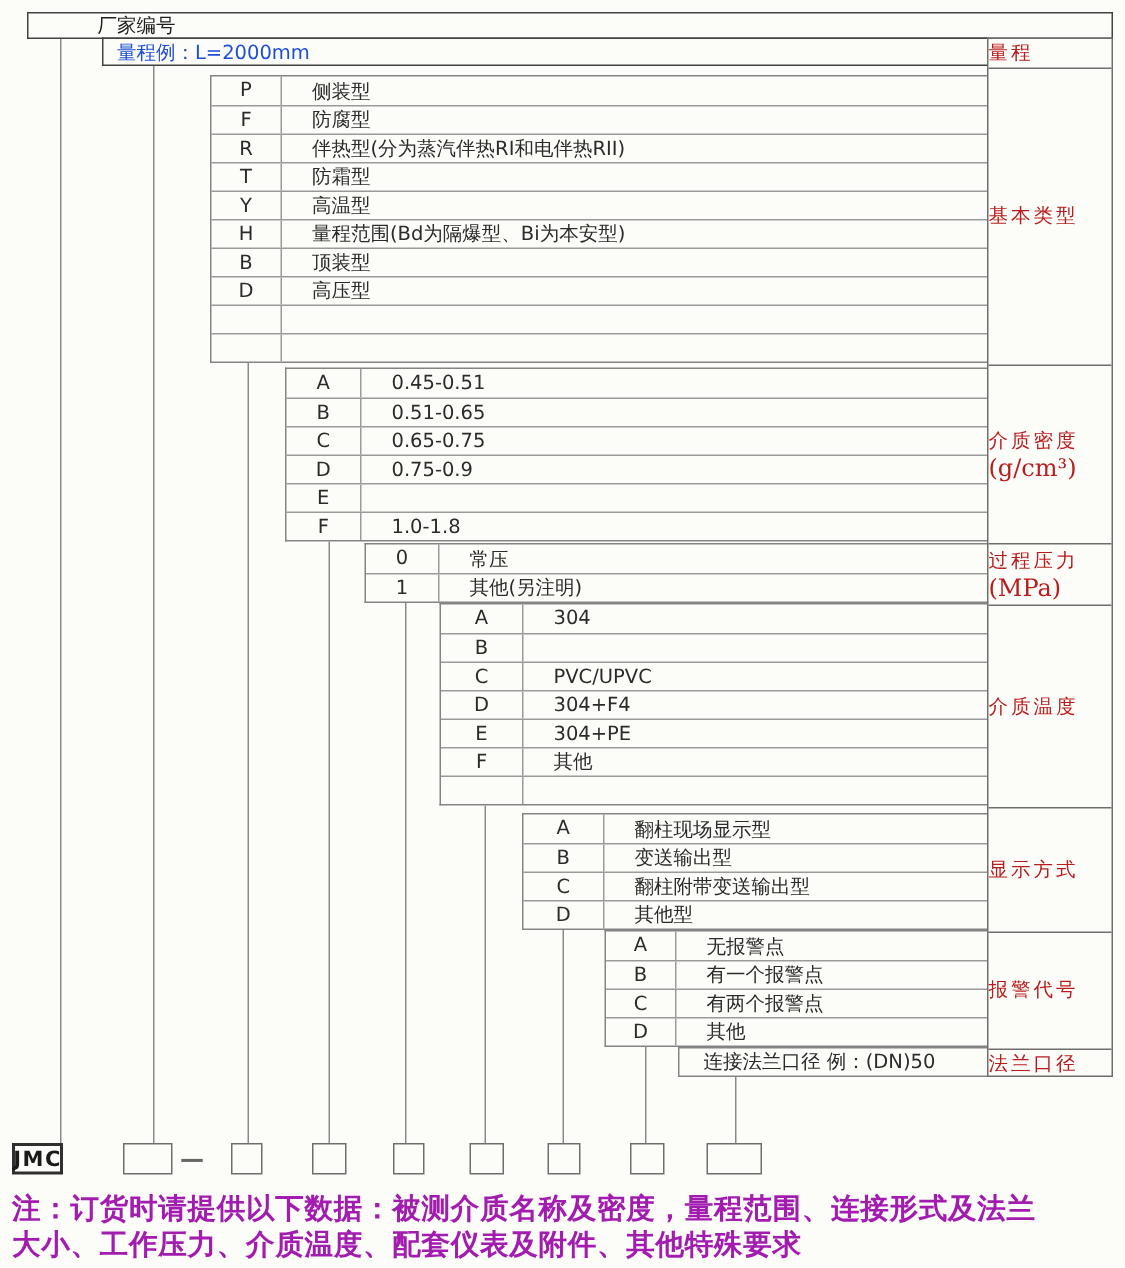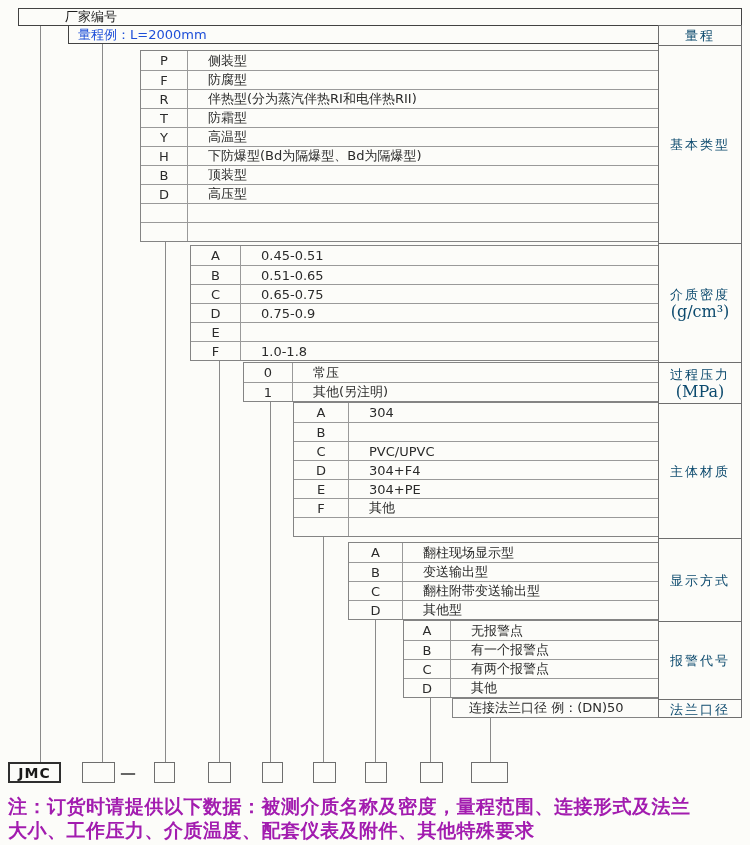--- a/index.html
+++ b/index.html
@@ -11,22 +11,22 @@
   .maker-row{position:absolute;left:18px;top:8px;width:724px;height:18px;
     border:1px solid #424242;display:flex;align-items:center;padding-left:46px;
     font-size:13px;color:#1d1d1d;}
   .range-row{position:absolute;left:68px;top:25px;width:590px;height:19px;
     border:1px solid #424242;border-right:none;display:flex;align-items:center;
     padding-left:9px;font-size:13px;color:#1d4ed8;}
 
   
   .side-col{position:absolute;left:658px;top:25px;width:84px;height:693px;
     border:1px solid #6e6e6e;background:transparent;}
-  .side-sec{display:flex;flex-direction:column;align-items:center;justify-content:center;
-    font-family:"DejaVu Serif","Liberation Serif",serif;font-size:13px;color:#0c4a6e;
+  .side-sec{display:flex;flex-direction:column;align-items:flex-start;justify-content:center;
+    font-family:"DejaVu Serif","Liberation Serif",serif;font-size:13px;color:#b91c1c;
     letter-spacing:2px;line-height:17px;}
   .side-sec + .side-sec{border-top:1px solid #6e6e6e;}
   .side-sec .sub{letter-spacing:0;font-size:16px;}
 
   
   .opt-table{position:absolute;border:1px solid #848484;border-right:none;background:transparent;}
   .opt-row{display:flex;height:19px;}
   .opt-row + .opt-row{border-top:1px solid #9a9a9a;}
   .opt-row .cell{display:flex;align-items:center;font-size:13px;color:#2b2b2b;height:100%;}
   .opt-row .code{width:var(--cw);justify-content:center;border-right:1px solid #9a9a9a;
@@ -73,21 +73,21 @@
       </div>
     <div class="side-sec" style="height:119px">
       <span>介质密度</span>
       <span class="sub">(g/cm³)</span>
       </div>
     <div class="side-sec" style="height:41px">
       <span>过程压力</span>
       <span class="sub">(MPa)</span>
       </div>
     <div class="side-sec" style="height:135px">
-      <span>主体材质</span>
+      <span>介质温度</span>
       </div>
     <div class="side-sec" style="height:83px">
       <span>显示方式</span>
       </div>
     <div class="side-sec" style="height:78px">
       <span>报警代号</span>
       </div>
     <div class="side-sec" style="height:20px">
       <span>法兰口径</span>
       </div>
@@ -109,21 +109,21 @@
       <div class="opt-row">
         <div class="cell code">T</div>
         <div class="cell desc">防霜型</div>
       </div>
       <div class="opt-row">
         <div class="cell code">Y</div>
         <div class="cell desc">高温型</div>
       </div>
       <div class="opt-row">
         <div class="cell code">H</div>
-        <div class="cell desc">下防爆型(Bd为隔爆型、Bd为隔爆型)</div>
+        <div class="cell desc">量程范围(Bd为隔爆型、Bi为本安型)</div>
       </div>
       <div class="opt-row">
         <div class="cell code">B</div>
         <div class="cell desc">顶装型</div>
       </div>
       <div class="opt-row">
         <div class="cell code">D</div>
         <div class="cell desc">高压型</div>
       </div>
       <div class="opt-row">
@@ -243,21 +243,21 @@
   <div class="vline" style="left:40px;top:26px;height:736px"></div>
   <div class="vline" style="left:102px;top:44px;height:718px"></div>
   <div class="vline" style="left:165px;top:242px;height:520px"></div>
   <div class="vline" style="left:219px;top:361px;height:401px"></div>
   <div class="vline" style="left:270px;top:402px;height:360px"></div>
   <div class="vline" style="left:323px;top:537px;height:225px"></div>
   <div class="vline" style="left:375px;top:620px;height:142px"></div>
   <div class="vline" style="left:430px;top:698px;height:64px"></div>
   <div class="vline" style="left:490px;top:718px;height:44px"></div>
 
-  <div class="mbox jmc" style="left:8px;width:53px;">JMC</div>
+  <div class="mbox jmc" style="left:8px;width:34px;">JMC</div>
   <div class="mbox" style="left:82px;width:33px;"></div>
   <div class="mdash">—</div>
   <div class="mbox" style="left:154px;width:21px;"></div>
   <div class="mbox" style="left:208px;width:23px;"></div>
   <div class="mbox" style="left:262px;width:21px;"></div>
   <div class="mbox" style="left:313px;width:23px;"></div>
   <div class="mbox" style="left:365px;width:22px;"></div>
   <div class="mbox" style="left:420px;width:23px;"></div>
   <div class="mbox" style="left:471px;width:37px;"></div>
 

